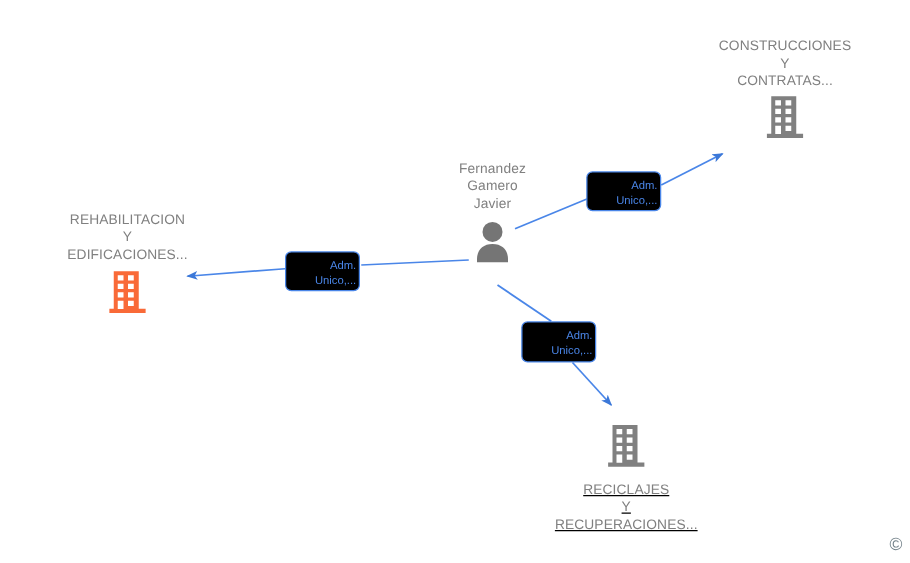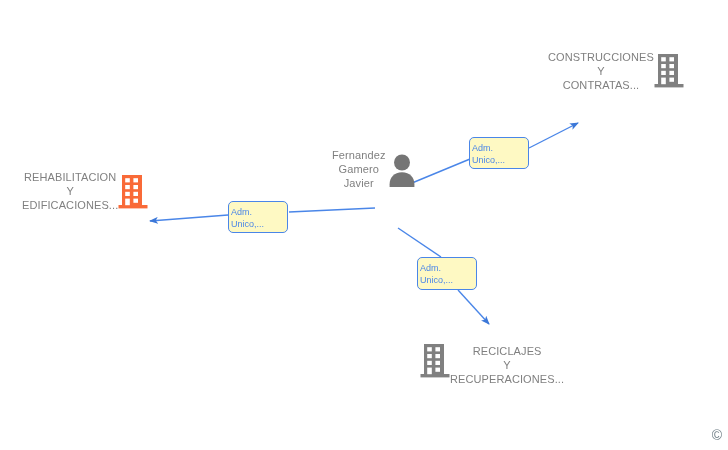--- a/index.html
+++ b/index.html
@@ -29,24 +29,23 @@
     top: 0;
     width: 728px;
     height: 450px;
     pointer-events: none;
   }
 
   
   .node {
     position: absolute;
     display: flex;
-    flex-direction: row;
+    flex-direction: column;
     align-items: center;
     text-align: center;
-    margin-top: 20px;
   }
   .node-label {
     color: #808080;
     font-size: 11px;
     line-height: 14px;
     letter-spacing: 0.1px;
     white-space: pre-line;
     font-family: "Liberation Sans", sans-serif;
   }
   .node-icon {
@@ -56,52 +55,53 @@
   
   #node-construcciones {
     left: 548px;
     top: 30px;
     width: 160px;
   }
   #node-construcciones .node-label { margin-bottom: 4px; }
 
   #node-rehabilitacion {
     left: 22px;
-    top: 150px;
+    top: 169px;
     width: 160px;
   }
   #node-rehabilitacion .node-label { margin-bottom: 5px; }
 
   #node-reciclajes {
     left: 420px;
-    top: 319px;
+    top: 339px;
     width: 162px;
+    text-decoration: underline;
   }
   #node-reciclajes .node-label { margin-top: 5px; }
 
   #node-person {
     left: 332px;
     top: 128px;
     width: 124px;
     align-items: center;
   }
   #node-person .node-label { margin-bottom: 6px; }
 
   
   .edge-label {
     position: absolute;
     box-sizing: border-box;
-    background: #fef9c3;
+    background: #000000;
     border: 1px solid #4a86e8;
     border-radius: 5px;
     color: #4a86e8;
     font-size: 9px;
     line-height: 12px;
     font-family: "Liberation Sans", sans-serif;
-    text-align: left;
+    text-align: right;
     padding: 4px 2px 3px 2px;
     white-space: pre-line;
     z-index: 5;
   }
   #edge-label-construcciones {
     left: 469px;
     top: 137px;
     width: 60px;
     height: 32px;
   }

